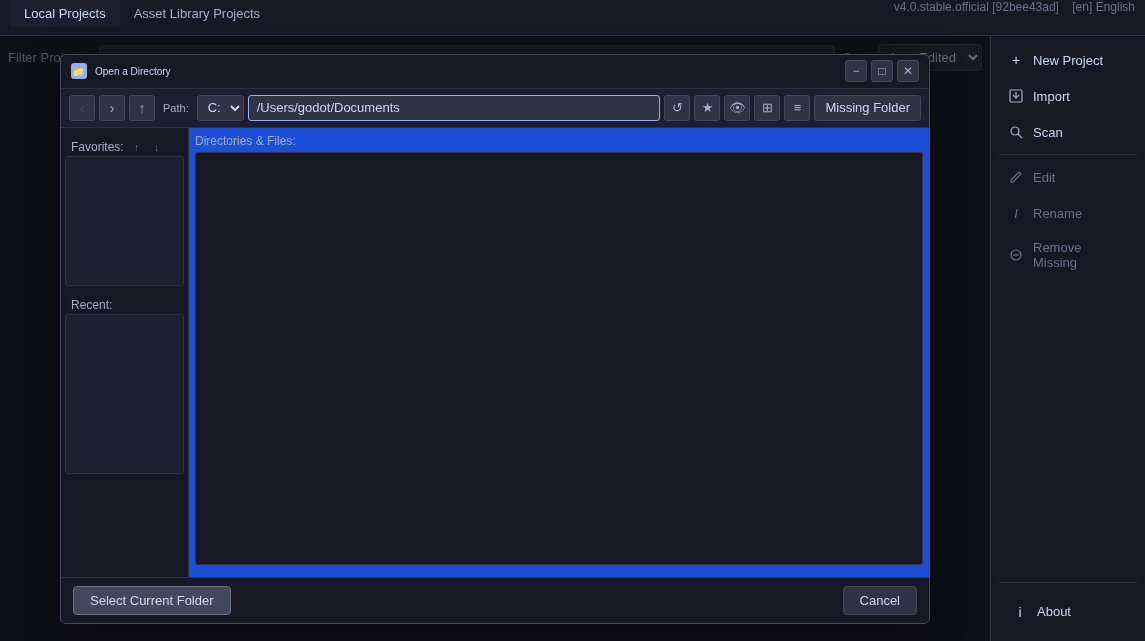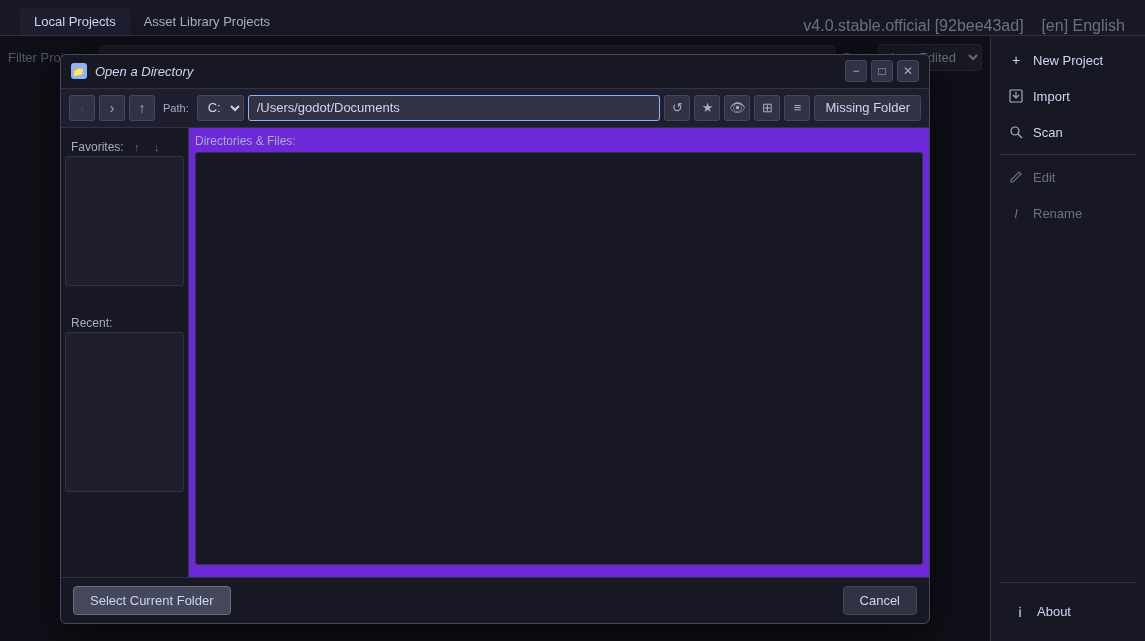--- a/index.html
+++ b/index.html
@@ -10,40 +10,40 @@
       font-family: 'Segoe UI', Tahoma, Geneva, Verdana, sans-serif;
       font-size: 13px;
       color: #cdd6f4;
       overflow: hidden;
       position: relative;
     }
 
     
     .top-bar {
       display: flex;
-      align-items: flex-end;
+      align-items: flex-start;
       background: #181825;
       height: 36px;
-      padding: 0 20px;
+      padding: 0 10px;
       border-bottom: 1px solid #313244;
     }
     .tab {
       padding: 6px 14px;
       cursor: pointer;
       border-radius: 4px 4px 0 0;
       font-size: 13px;
       color: #a6adc8;
     }
     .tab.active {
       background: #1e1e2e;
       color: #cdd6f4;
     }
     .version-info {
       margin-left: auto;
-      font-size: 16px;
+      font-size: 12px;
       color: #6c7086;
     }
 
     
     .main-layout {
       display: flex;
       height: calc(641px - 36px);
     }
 
     
@@ -161,23 +161,22 @@
       background: #89b4fa;
       border-radius: 3px;
       margin-right: 8px;
       display: flex; align-items: center; justify-content: center;
       font-size: 10px;
       color: #1e1e2e;
       flex-shrink: 0;
     }
     .dialog-title {
       flex: 1;
-      font-size: 13px;
-      color: #cdd6f4;
-      font-style: italic;
+      font-size: 10px;
+      color: #cdd6f4;
     }
     .dialog-wm-buttons {
       display: flex;
       gap: 4px;
     }
     .wm-btn {
       width: 22px; height: 22px;
       border-radius: 3px;
       background: #313244;
       border: 1px solid #45475a;
@@ -288,21 +287,21 @@
       border: 1px solid #313244;
       border-radius: 3px;
     }
     .recent-panel {
       height: 160px;
     }
 
     
     .files-area {
       flex: 1;
-      background: #6d28d9;
+      background: #1d4ed8;
       padding: 6px;
     }
     .files-header {
       font-size: 12px;
       color: #a6adc8;
       margin-bottom: 4px;
     }
     .files-content {
       background: #181825;
       border: 1px solid #313244;
@@ -394,21 +393,21 @@
 
         <div class="dialog-body">
 
           <div class="dialog-sidebar">
             <div class="sidebar-section-label">
               <span>Favorites:</span>
               <span class="arrow-btn">↑</span>
               <span class="arrow-btn">↓</span>
             </div>
             <div class="dialog-sidebar-panel"></div>
-            <div class="sidebar-section-label" style="margin-top:26px;">
+            <div class="sidebar-section-label" style="margin-top:8px;">
               <span>Recent:</span>
             </div>
             <div class="dialog-sidebar-panel recent-panel"></div>
           </div>
 
           <div class="files-area">
             <div class="files-header">Directories &amp; Files:</div>
             <div class="files-content"></div>
           </div>
 
@@ -463,20 +462,29 @@
       <span>Edit</span>
     </div>
 
 
     <div class="sidebar-btn disabled">
       <span class="icon" style="color:#6c7086;font-style:italic;font-size:13px;">I</span>
       <span>Rename</span>
     </div>
 
 
+    <div class="sidebar-btn disabled">
+      <span class="icon">
+        <svg width="14" height="14" viewBox="0 0 14 14" fill="none">
+          <circle cx="7" cy="7" r="5" stroke="#6c7086" stroke-width="1.2" fill="none"></circle>
+          <line x1="4" y1="7" x2="10" y2="7" stroke="#6c7086" stroke-width="1.2"></line>
+        </svg>
+      </span>
+      <span>Remove Missing</span>
+    </div>
 
     <div class="sidebar-spacer"></div>
 
     <div class="sidebar-divider"></div>
 
     <div class="sidebar-bottom">
       <div class="sidebar-btn">
         <span class="icon">ℹ</span>
         <span>About</span>
       </div>

